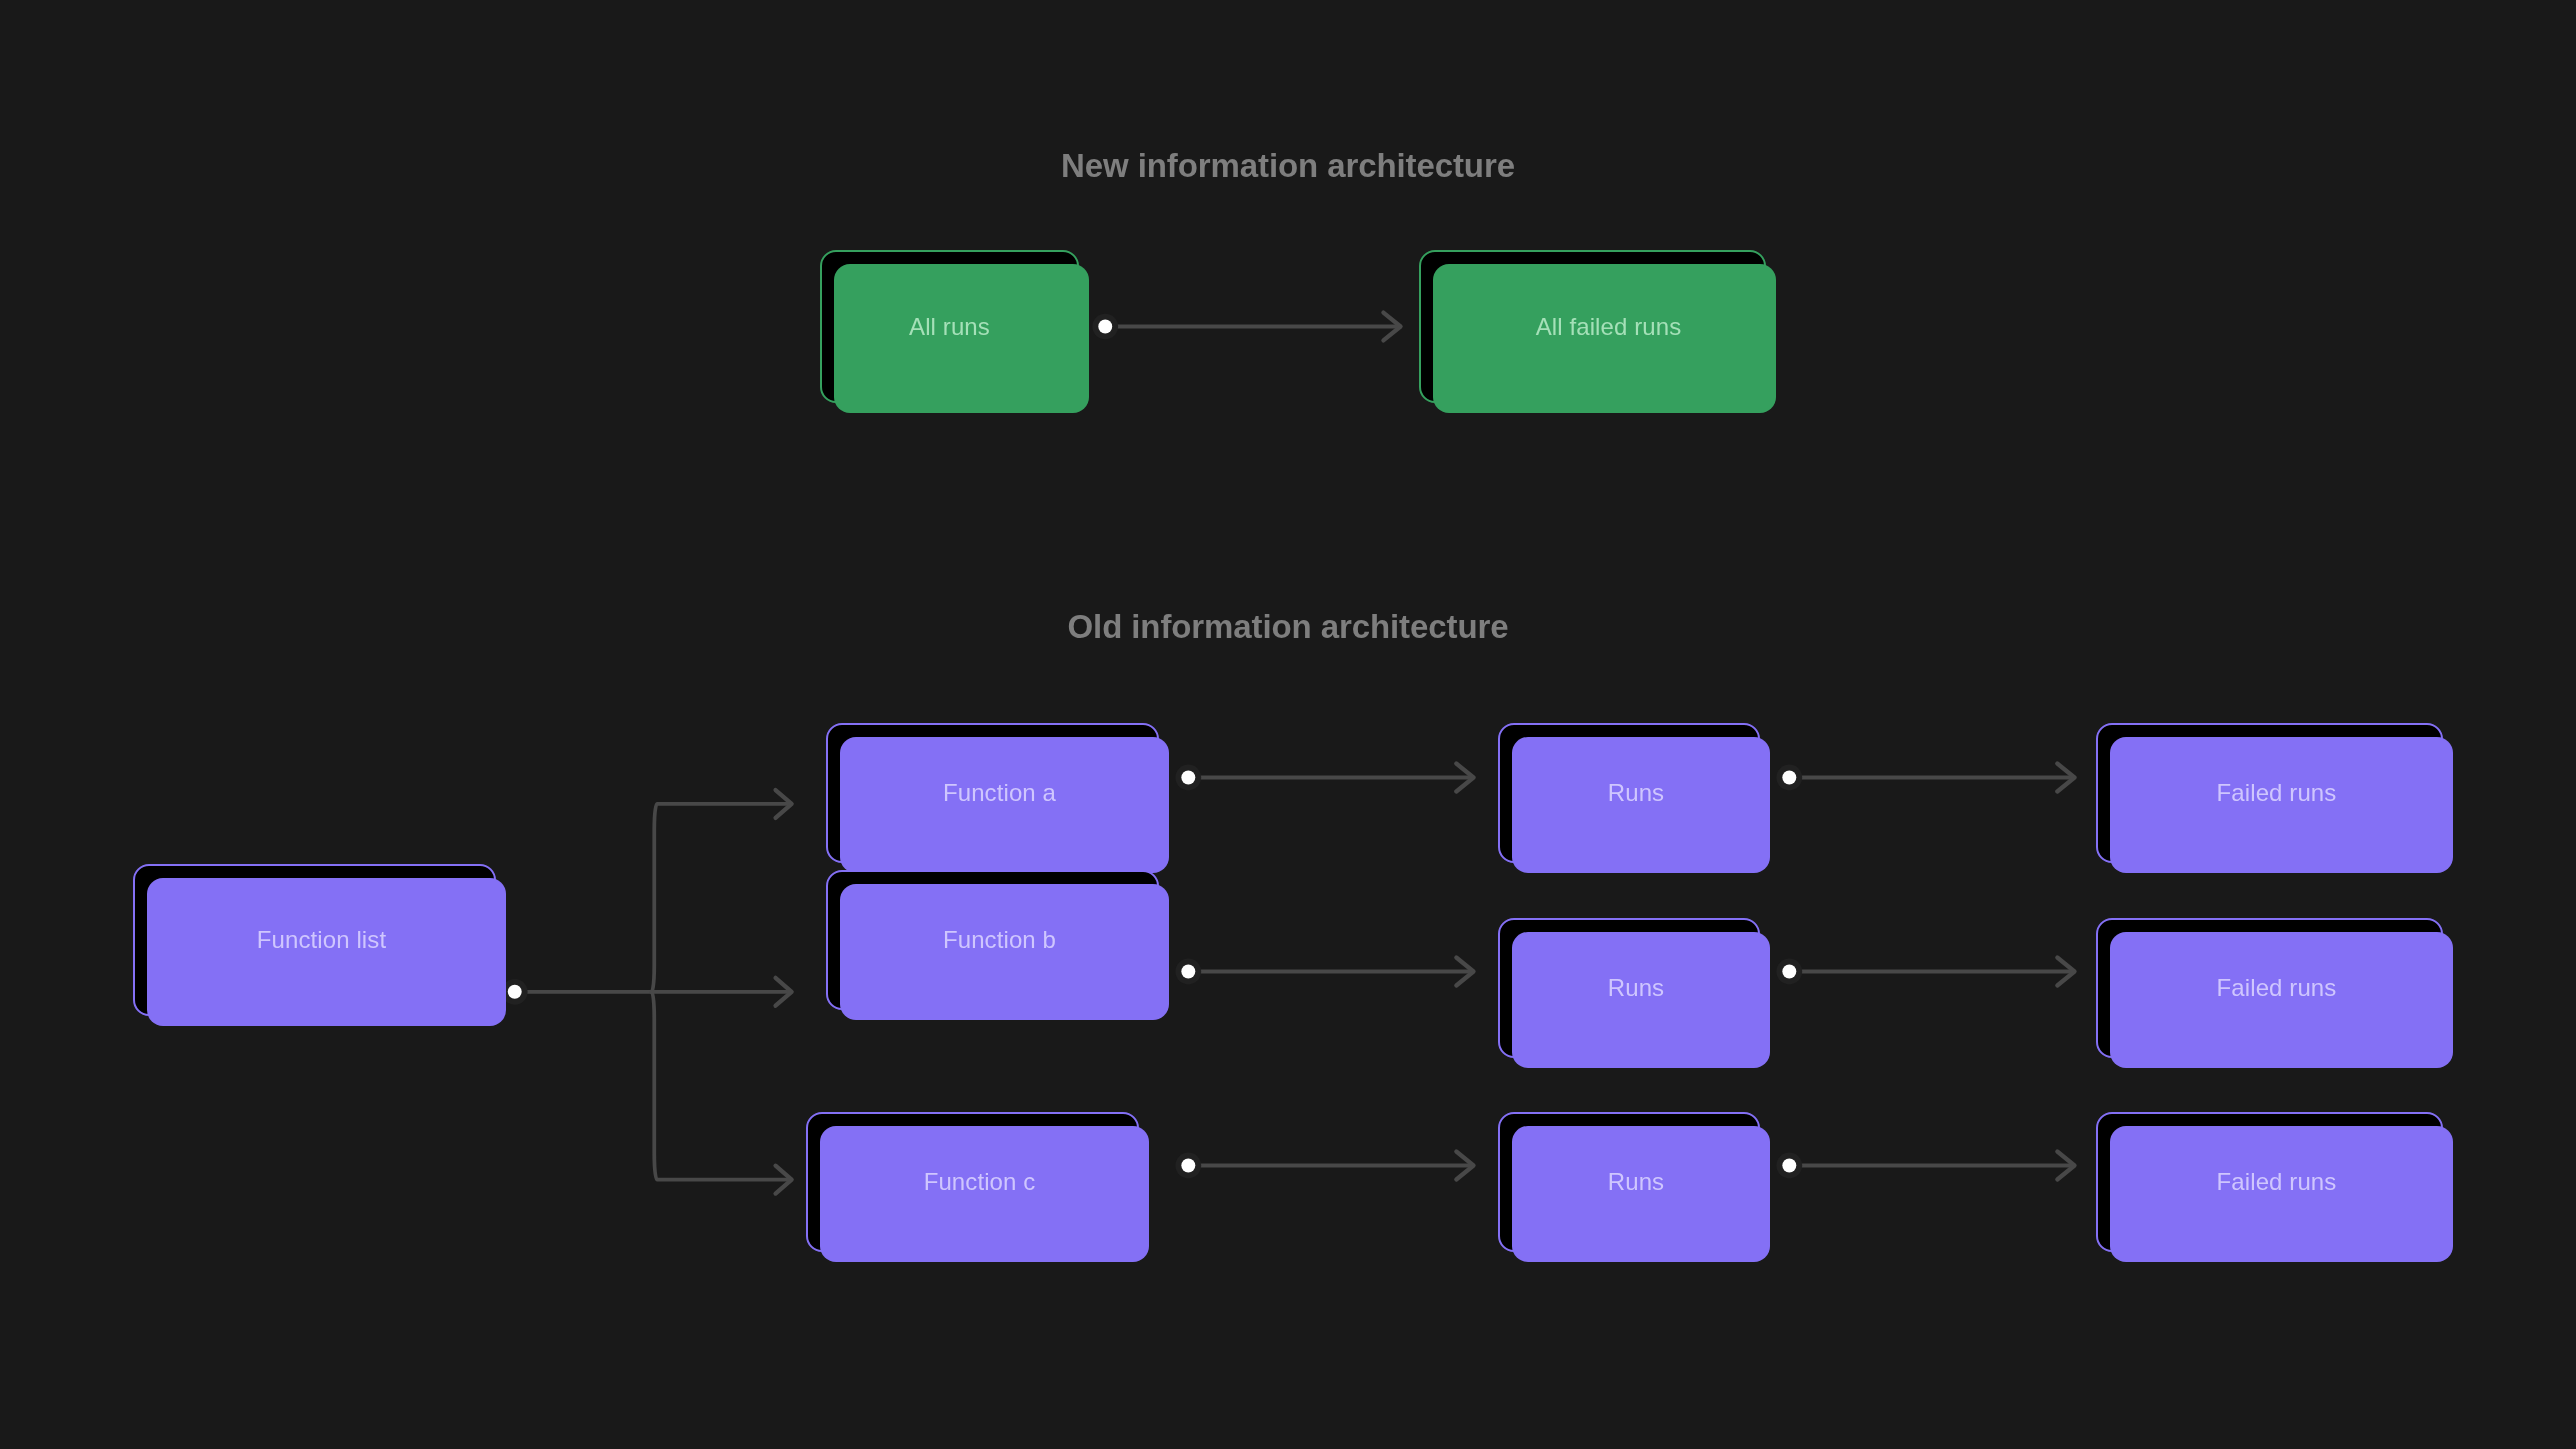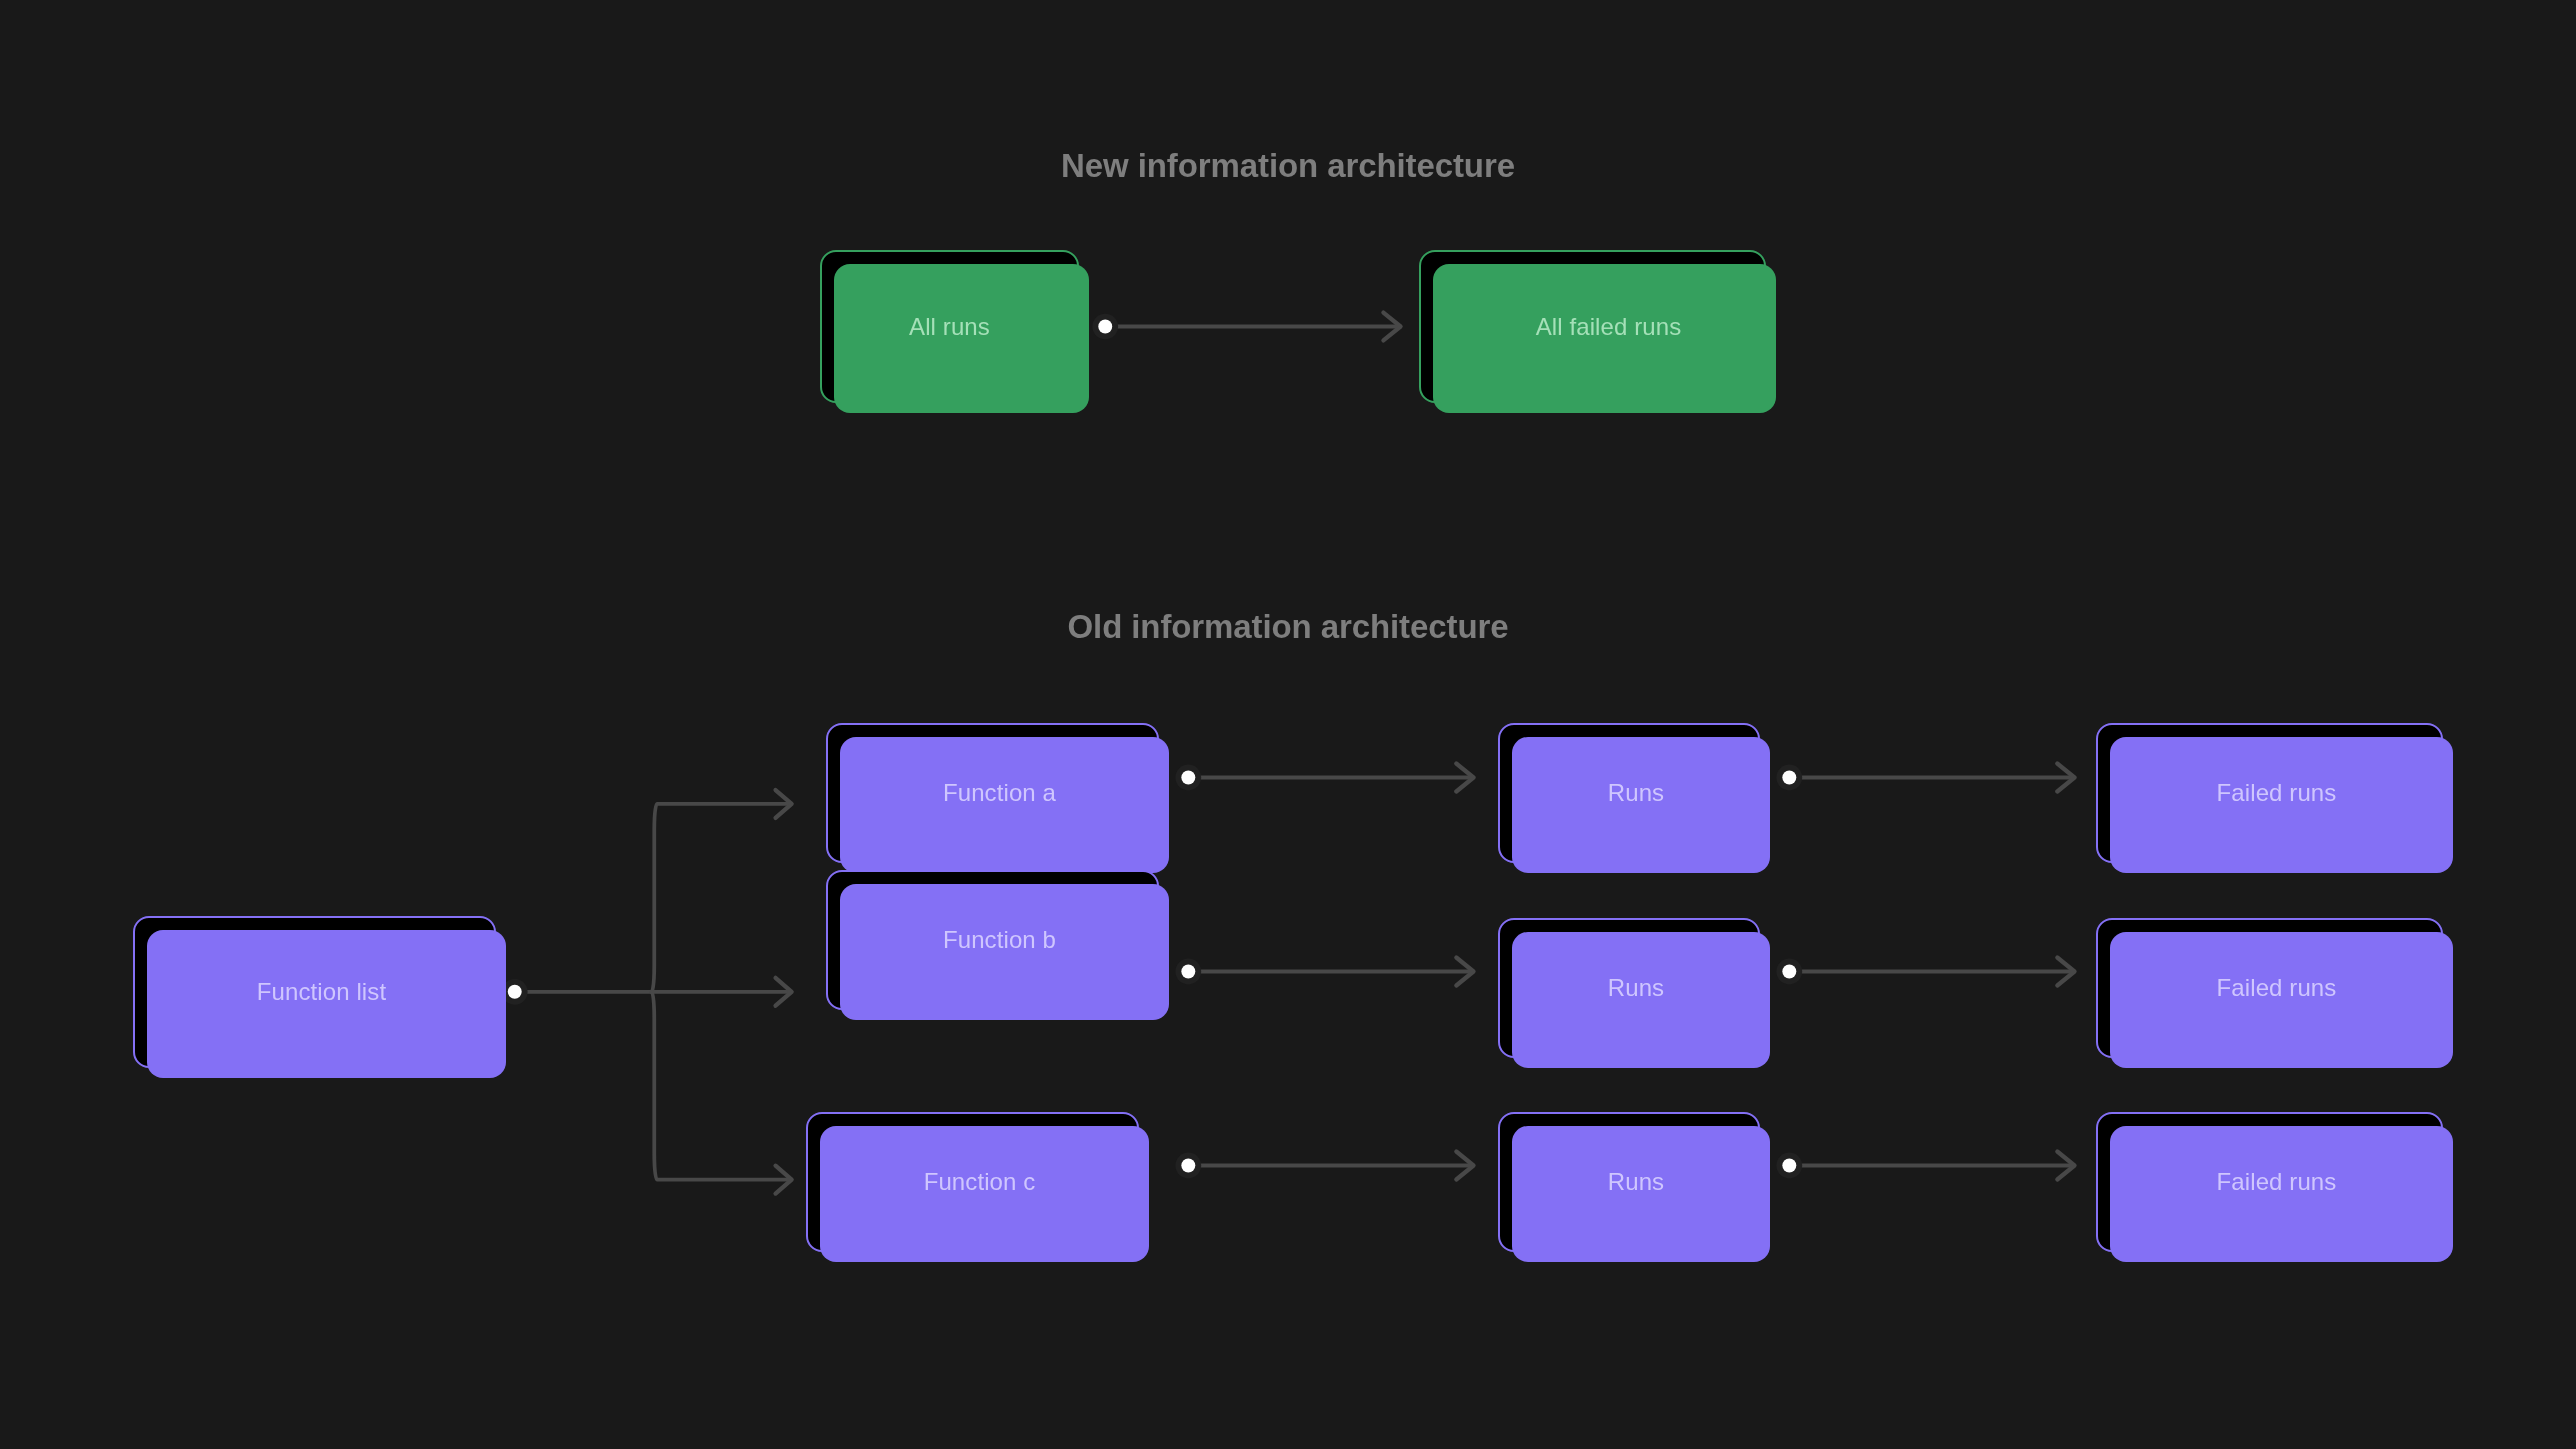--- a/index.html
+++ b/index.html
@@ -173,21 +173,21 @@
     <circle class="conn-dot" cx="49" cy="40" r="13"></circle>
   </svg>
 
   <svg class="connector" style="left:1763px; top:1144px; width:333px; height:43px;" viewBox="0 0 620 80">
     <path class="conn-line" d="M 50 40 L 576 40"></path>
     <path class="conn-head" d="M 548 14 L 580 40 L 548 66"></path>
     <circle class="conn-dot-halo" cx="49" cy="40" r="24"></circle>
     <circle class="conn-dot" cx="49" cy="40" r="13"></circle>
   </svg>
 
-  <div class="node purple" style="left:133px; top:916px; width:363px; height:152px;">
+  <div class="node purple" style="left:133px; top:864px; width:363px; height:152px;">
     <span class="label">Function list</span>
   </div>
 
   <div class="node purple" style="left:826px; top:723px; width:333px; height:140px;">
     <span class="label">Function a</span>
   </div>
 
   <div class="node purple" style="left:826px; top:870px; width:333px; height:140px;">
     <span class="label">Function b</span>
   </div>

